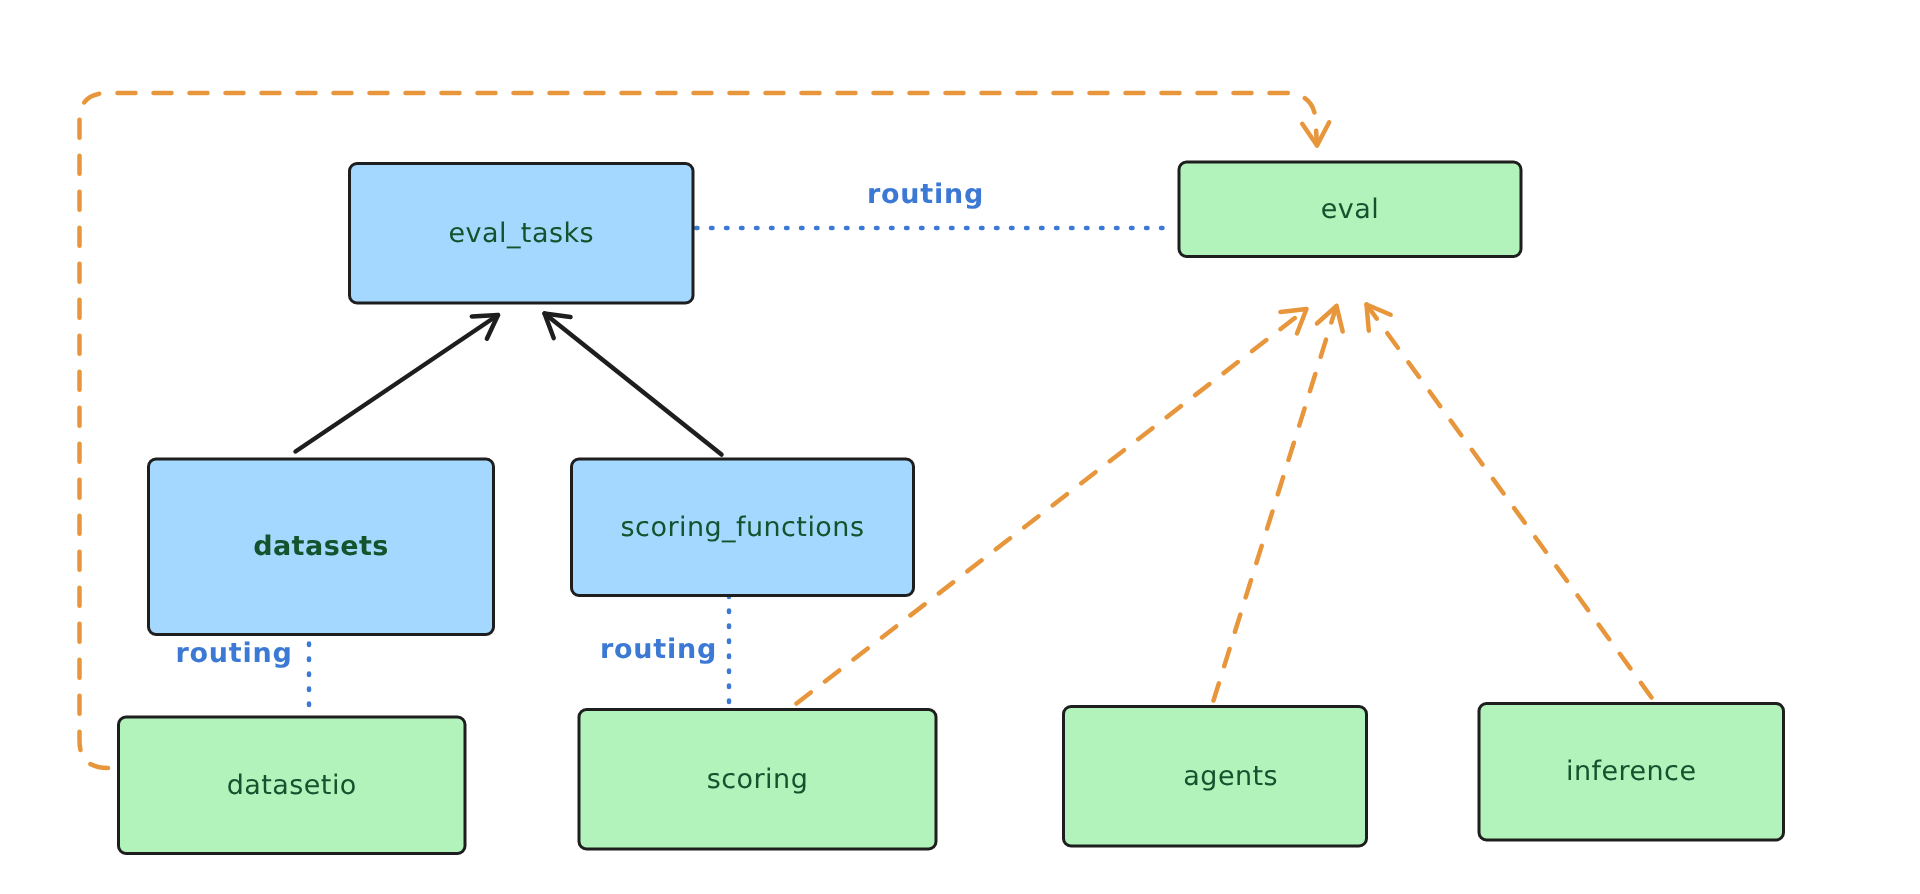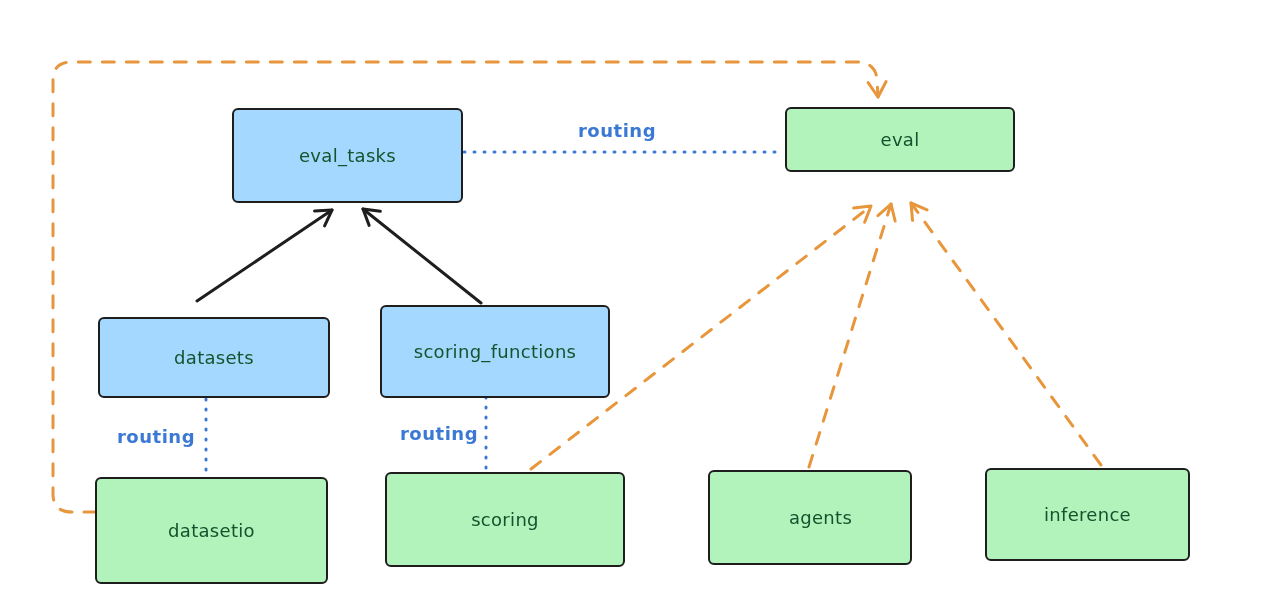--- a/index.html
+++ b/index.html
@@ -12,23 +12,23 @@
     position:absolute;z-index:2;
     border:2.5px solid #1e1e1e;border-radius:6px;
     display:flex;align-items:center;justify-content:center;
     color:#14532d;font-size:18px;letter-spacing:0.3px;
     box-sizing:border-box;
   }
   .node.blue{background:#a5d8ff;}
   .node.green{background:#b2f2bb;}
   #n-eval-tasks{left:232px;top:108px;width:231px;height:95px;}
   #n-eval{left:785px;top:107px;width:230px;height:65px;}
-  #n-datasets{left:98px;top:317px;width:232px;height:81px;}
+  #n-datasets{left:98px;top:305px;width:232px;height:119px;font-weight:bold;}
   #n-scoring-functions{left:380px;top:305px;width:230px;height:93px;text-align:center;}
-  #n-datasetio{left:95px;top:477px;width:233px;height:107px;text-align:center;}
+  #n-datasetio{left:78px;top:477px;width:233px;height:93px;text-align:center;}
   #n-scoring{left:385px;top:472px;width:240px;height:95px;}
   #n-agents{left:708px;top:470px;width:204px;height:95px;padding-left:21px;}
   #n-inference{left:985px;top:468px;width:205px;height:93px;}
   .edge-label{
     position:absolute;z-index:3;transform:translate(-50%,-50%);
     color:#3b79d4;font-size:18px;font-weight:700;letter-spacing:0.5px;
     white-space:nowrap;
     text-align:right;
   }
   #lbl-routing-top{left:617px;top:130px;}

